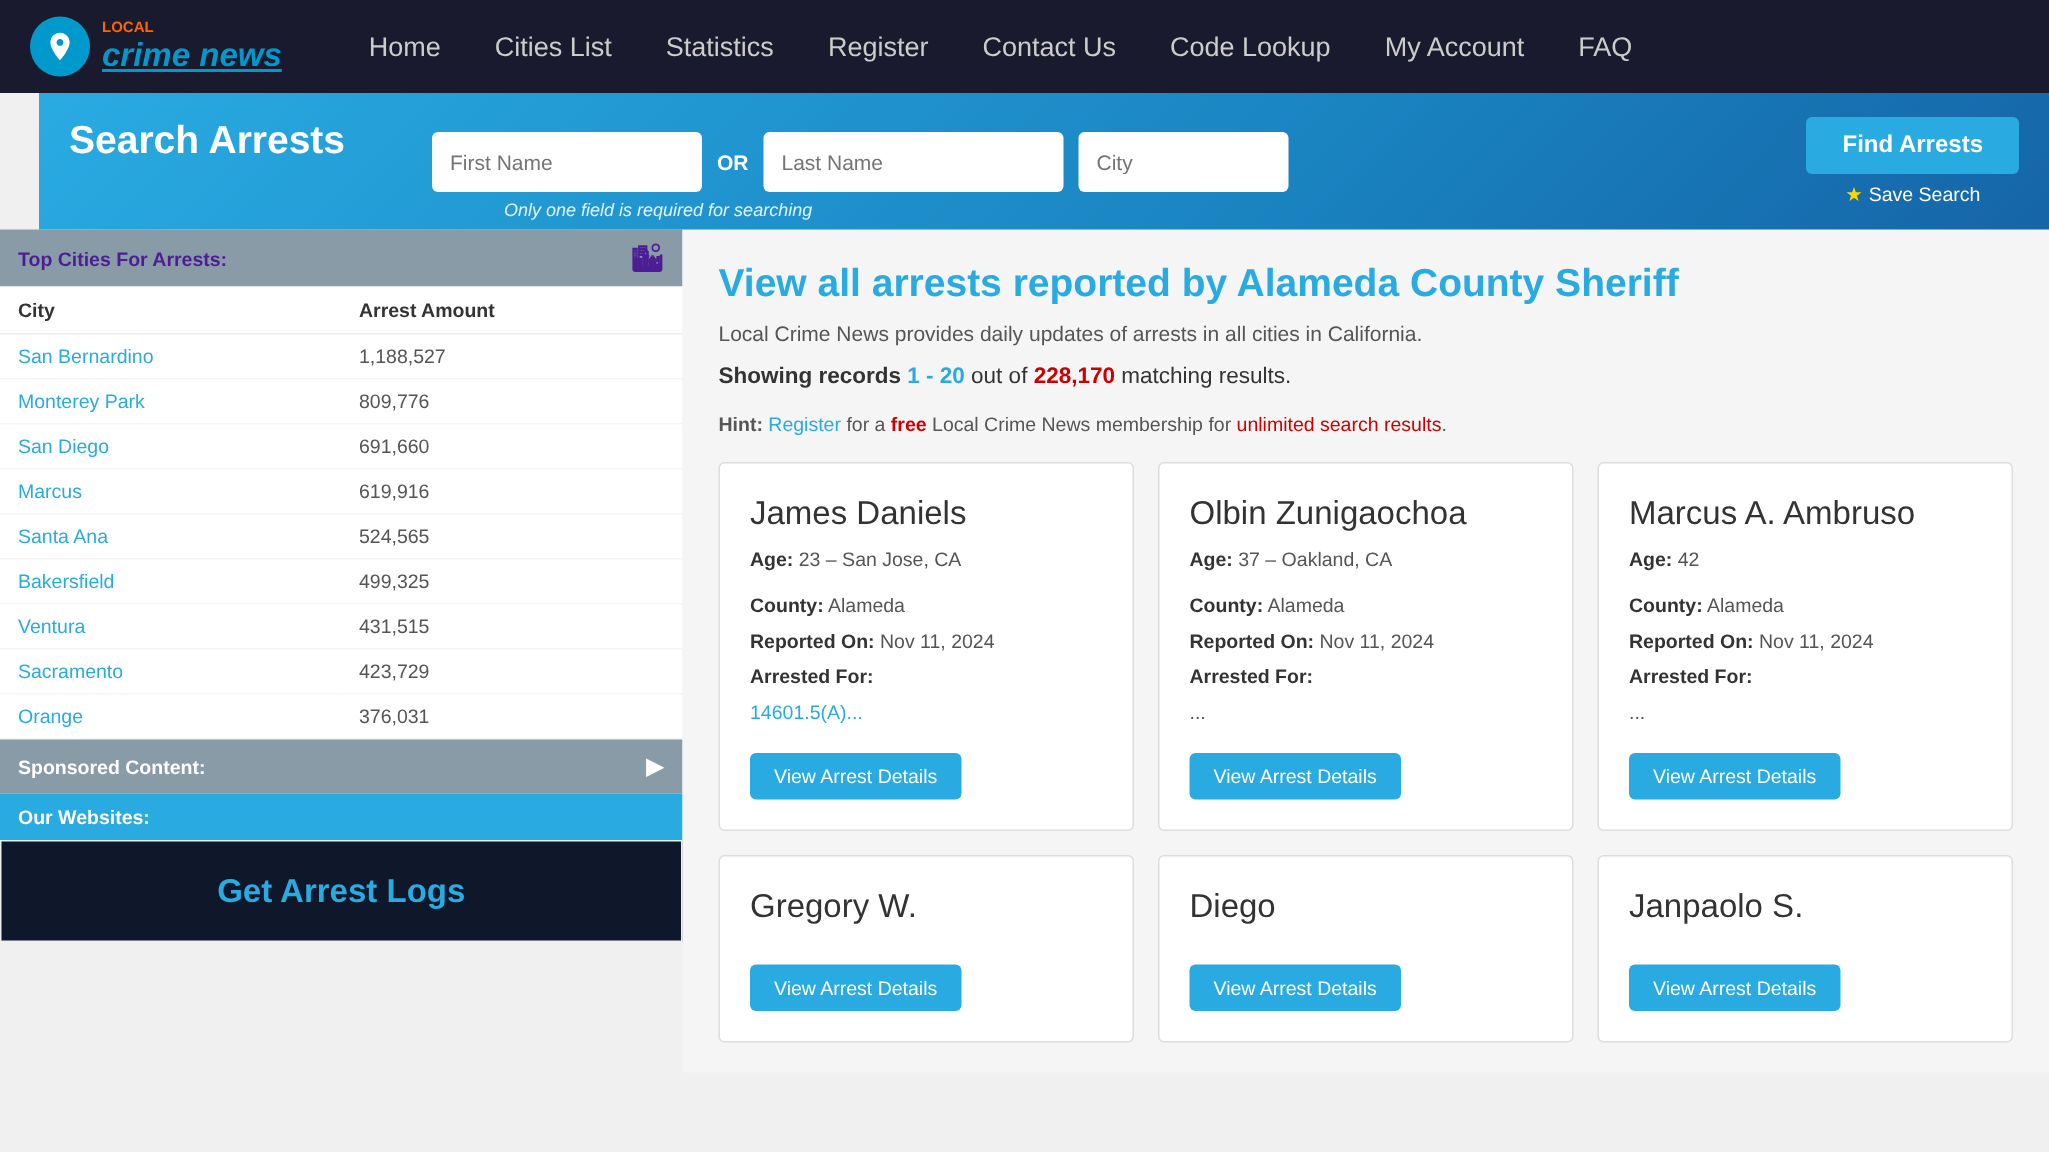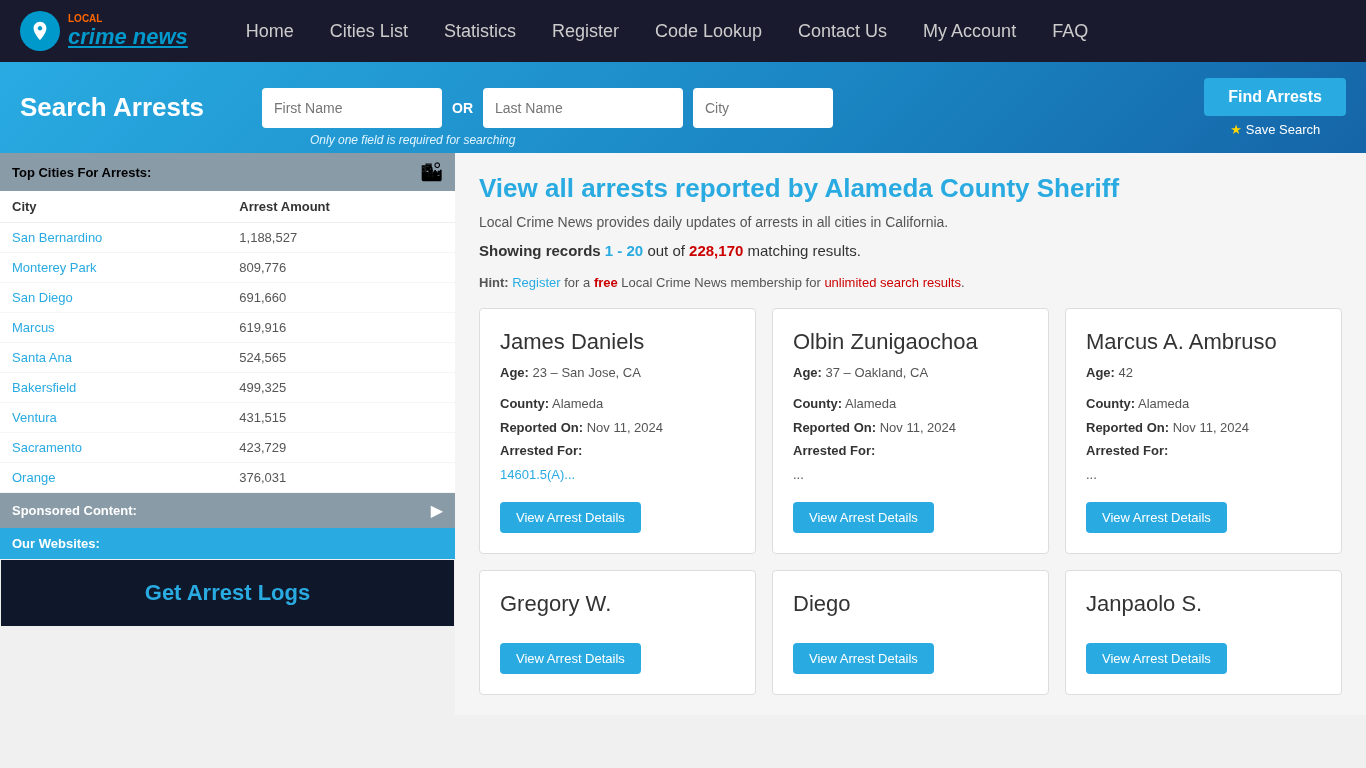--- a/index.html
+++ b/index.html
@@ -10,41 +10,41 @@
     .logo-area { display: flex; align-items: center; margin-right: 40px; }
     .logo-icon { width: 40px; height: 40px; background: #0099cc; border-radius: 50%; display: flex; align-items: center; justify-content: center; margin-right: 8px; }
     .logo-icon svg { width: 22px; height: 22px; }
     .logo-text { display: flex; flex-direction: column; }
     .logo-local { font-size: 10px; color: #ff6600; font-weight: bold; text-transform: uppercase; }
     .logo-crime-news { font-size: 22px; color: #0099cc; font-weight: bold; font-style: italic; text-decoration: underline; }
     .nav-links { display: flex; gap: 0; flex: 1; }
     .nav-link { color: #ccc; text-decoration: none; padding: 0 18px; font-size: 18px; line-height: 62px; white-space: nowrap; }
 
     
-    .search-bar { background: linear-gradient(135deg, #29abe2 0%, #1a85c2 60%, #1565a8 100%); padding: 16px 20px; display: flex; align-items: center; gap: 12px; position: relative; }
+    .search-bar { background: linear-gradient(135deg, #29abe2 0%, #1a85c2 60%, #1565a8 100%); padding: 16px 20px; display: flex; gap: 12px; position: relative; margin-left: 26px; }
     .search-title { color: #fff; font-size: 26px; font-weight: bold; min-width: 230px; }
     .search-inputs { display: flex; align-items: center; gap: 10px; flex: 1; }
     .search-input { height: 40px; border: none; border-radius: 4px; padding: 0 12px; font-size: 14px; color: #999; outline: none; }
     .search-input.fname { width: 180px; }
     .search-input.lname { width: 200px; }
     .search-input.city { width: 140px; }
     .or-text { color: #fff; font-weight: bold; font-size: 14px; }
     .search-hint { position: absolute; bottom: 6px; left: 310px; color: #e0f4ff; font-size: 12px; font-style: italic; }
     .search-actions { display: flex; flex-direction: column; align-items: center; gap: 6px; margin-left: auto; }
     .find-arrests-btn { background: #29abe2; color: #fff; border: none; padding: 10px 24px; font-size: 16px; font-weight: bold; border-radius: 4px; cursor: pointer; white-space: nowrap; }
     .save-search-btn { background: transparent; border: none; color: #fff; font-size: 13px; cursor: pointer; display: flex; align-items: center; gap: 4px; }
     .save-search-btn .star { color: #ffd700; }
 
     
     .main-layout { display: flex; gap: 0; }
 
     
     .sidebar { width: 455px; min-width: 455px; padding: 0; }
     .sidebar-section { margin-bottom: 0; }
-    .sidebar-header { background: #6c757d; color: #000000; padding: 8px 12px; font-size: 13px; font-weight: bold; display: flex; align-items: center; justify-content: space-between; }
+    .sidebar-header { background: #6c757d; color: #4c1d95; padding: 8px 12px; font-size: 13px; font-weight: bold; display: flex; align-items: center; justify-content: space-between; }
     .sidebar-header.gray { background: #8a9ba8; }
     .cities-table { background: #fff; width: 100%; border-collapse: collapse; }
     .cities-table th { padding: 8px 12px; text-align: left; font-weight: bold; font-size: 13px; color: #333; border-bottom: 1px solid #eee; }
     .cities-table td { padding: 7px 12px; font-size: 13px; border-bottom: 1px solid #f5f5f5; }
     .cities-table td.city-link a { color: #29abe2; text-decoration: none; }
     .cities-table td.arrest-count { color: #555; }
     .sponsored-section { background: #8a9ba8; padding: 8px 12px; display: flex; align-items: center; justify-content: space-between; }
     .sponsored-text { color: #fff; font-size: 13px; font-weight: bold; }
     .sponsored-play { color: #fff; font-size: 16px; }
     .our-websites-header { background: #29abe2; color: #fff; padding: 8px 12px; font-size: 13px; font-weight: bold; }
@@ -89,22 +89,22 @@
     <div class="logo-text">
       <span class="logo-local">LOCAL</span>
       <span class="logo-crime-news">crime news</span>
     </div>
   </div>
   <div class="nav-links">
     <a class="nav-link" href="#">Home</a>
     <a class="nav-link" href="#">Cities List</a>
     <a class="nav-link" href="#">Statistics</a>
     <a class="nav-link" href="#">Register</a>
+    <a class="nav-link" href="#">Contact Us</a>
     <a class="nav-link" href="#">Code Lookup</a>
-    <a class="nav-link" href="#">Contact Us</a>
     <a class="nav-link" href="#">My Account</a>
     <a class="nav-link" href="#">FAQ</a>
   </div>
 </nav>
 
 <div class="search-bar">
   <div class="search-title">Search Arrests</div>
   <div class="search-inputs">
     <input class="search-input fname" type="text" placeholder="First Name" style="">
     <span class="or-text">OR</span>

